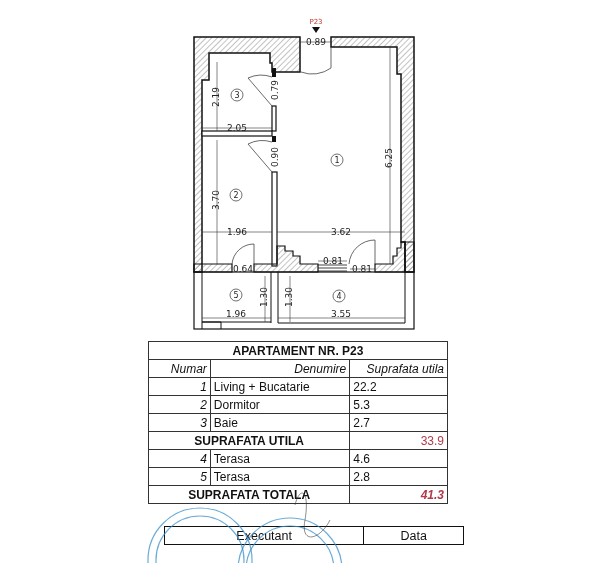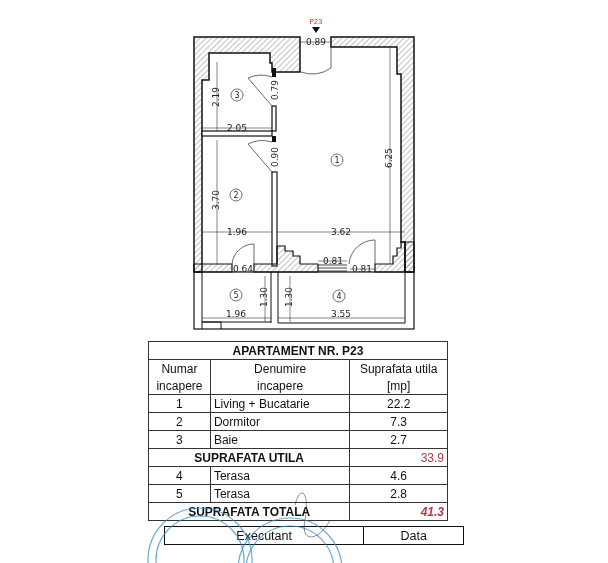--- a/index.html
+++ b/index.html
@@ -5,22 +5,22 @@
   html, body { margin:0; padding:0; background:#ffffff; }
   body { width:608px; height:563px; position:relative; overflow:hidden; font-family:"DejaVu Sans", sans-serif; }
   #plan { position:absolute; left:0; top:0; width:608px; height:340px; }
   .dimtext { font-family:"DejaVu Sans", sans-serif; font-size:9px; fill:#222; }
   .roomnum { font-family:"DejaVu Sans", sans-serif; font-size:8px; fill:#222; }
   .marker { font-family:"DejaVu Sans", sans-serif; font-size:7px; fill:#c0392b; }
   #tbl { position:absolute; left:148px; top:341px; width:300px; border-collapse:collapse;
          font-family:"Liberation Sans", sans-serif; font-size:12px; color:#111; }
   #tbl td { border:1px solid #333; padding:0 3px; height:17px; line-height:16px; }
   #tbl .hdr { text-align:center; font-weight:bold; }
-  #tbl .c { text-align:center; }
-  #tbl .r { text-align:center; }
+  #tbl .c { text-align:right;font-style:italic; }
+  #tbl .r { text-align:left; }
   #tbl .bold { font-weight:bold; text-align:center; }
   #tbl .red { color:#b03a4a; font-style:italic; font-weight:bold; text-align:right;margin-top:36px; }
   #tbl .redn { color:#b03a4a; text-align:right; }
   #exec { position:absolute; left:164px; top:526px; width:300px; border-collapse:collapse;
           font-family:"Liberation Sans", sans-serif; font-size:12.5px; color:#111; }
   #exec td { border:1.5px solid #111; height:17px; line-height:16px; padding:0 4px; }
   #stamps { position:absolute; left:0; top:480px; width:608px; height:83px; pointer-events:none; }
 </style>
 </head>
 <body>
@@ -143,33 +143,28 @@
   <tbody>
       <tr>
         <td colspan="3" class="hdr">APARTAMENT NR. P23</td>
       </tr>
   <tr>
     <td class="c" style="border-bottom:none">Numar</td>
     <td class="c" style="border-bottom:none">Denumire</td>
     <td class="c" style="border-bottom:none">Suprafata utila</td>
   </tr>
   <tr>
-    <td class="c" style="border-top:none">incapere</td>
-    <td class="c" style="border-top:none">incapere</td>
-    <td class="c" style="border-top:none">[mp]</td>
-  </tr>
-  <tr>
     <td class="c">1</td>
     <td>Living + Bucatarie</td>
     <td class="r">22.2</td>
   </tr>
   <tr>
     <td class="c">2</td>
     <td>Dormitor</td>
-    <td class="r">7.3</td>
+    <td class="r">5.3</td>
   </tr>
   <tr>
     <td class="c">3</td>
     <td>Baie</td>
     <td class="r">2.7</td>
   </tr>
   <tr>
     <td colspan="2" class="bold">SUPRAFATA UTILA</td>
     <td class="redn">33.9</td>
   </tr>

